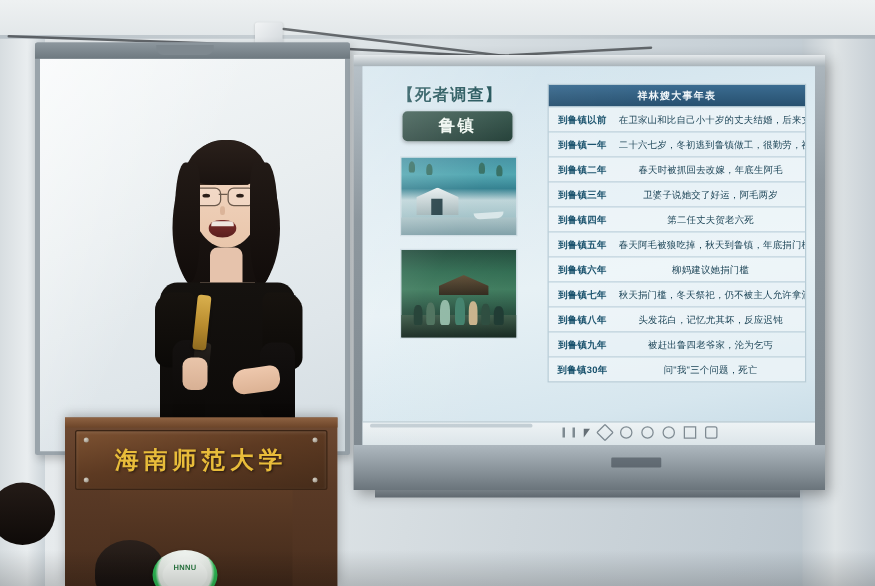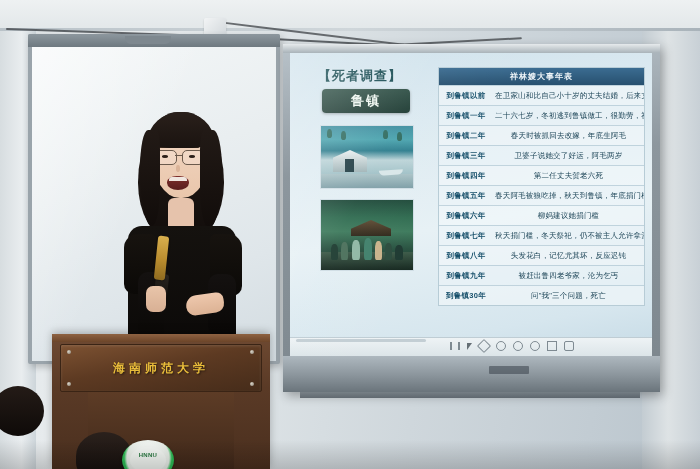--- a/index.html
+++ b/index.html
@@ -114,21 +114,21 @@
   .podium{position:absolute;left:52px;top:334px;width:218px;height:135px;
         background:linear-gradient(180deg,#6f4a32,#5a3a26 40%,#4a2f1e 100%);
         box-shadow:0 -2px 8px rgba(0,0,0,.25);}
   .podium-top{position:absolute;left:52px;top:334px;width:218px;height:8px;
         background:linear-gradient(180deg,#8e6242,#6c4529);}
   .podium-plate{position:absolute;left:60px;top:344px;width:200px;height:46px;
         background:linear-gradient(170deg,#7d5232 0%,#5d3a22 45%,#462c1a 100%);
         border:1px solid #3a2415;border-radius:2px;
         display:flex;align-items:center;justify-content:center;
         box-shadow:inset 0 1px 3px rgba(255,255,255,.12);}
-  .podium-plate span{color:#e8bc3a;font-size:12px;font-weight:bold;letter-spacing:4px;
+  .podium-plate span{color:#e8bc3a;font-size:19px;font-weight:bold;letter-spacing:4px;
         font-family:"Liberation Serif",serif;text-shadow:1px 1px 2px rgba(0,0,0,.55);}
   .screw{position:absolute;width:4px;height:4px;border-radius:50%;
         background:radial-gradient(circle at 35% 35%,#d8d2c6,#8d8578);}
   .podium-base{position:absolute;left:88px;top:392px;width:146px;height:77px;
         background:linear-gradient(180deg,#5d3c26,#41291a);}
 
   
   .sp{position:absolute;}
   .sp-hair-back{left:138px;top:112px;width:86px;height:128px;
         background:linear-gradient(180deg,#241c18,#120d0b);border-radius:46% 46% 40% 40%/55% 55% 45% 45%;}

